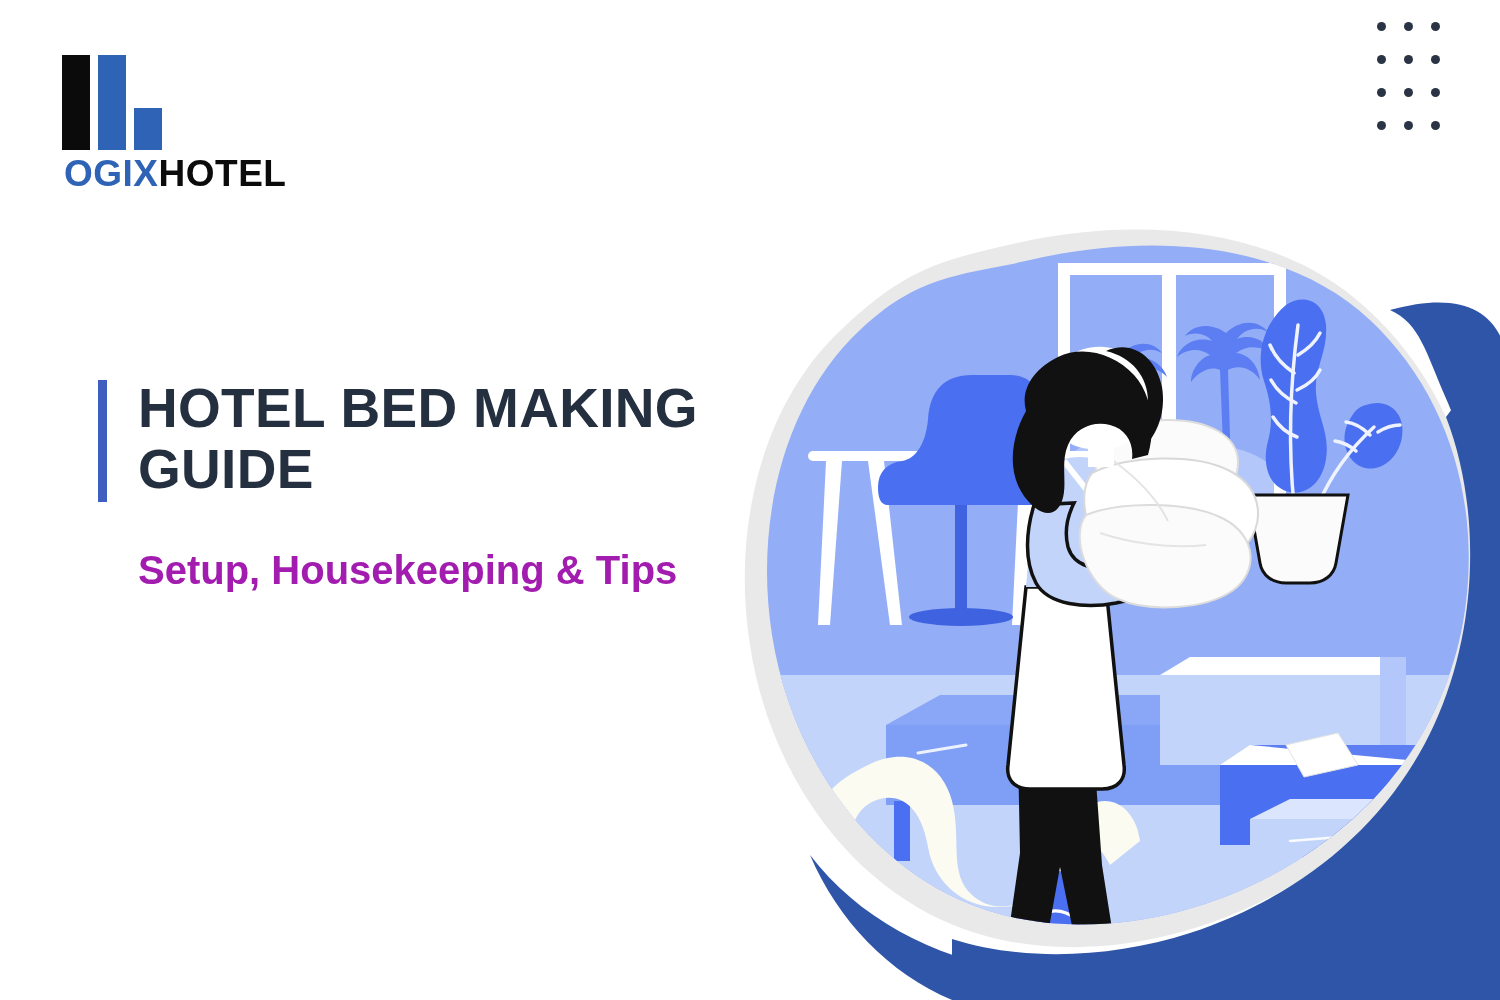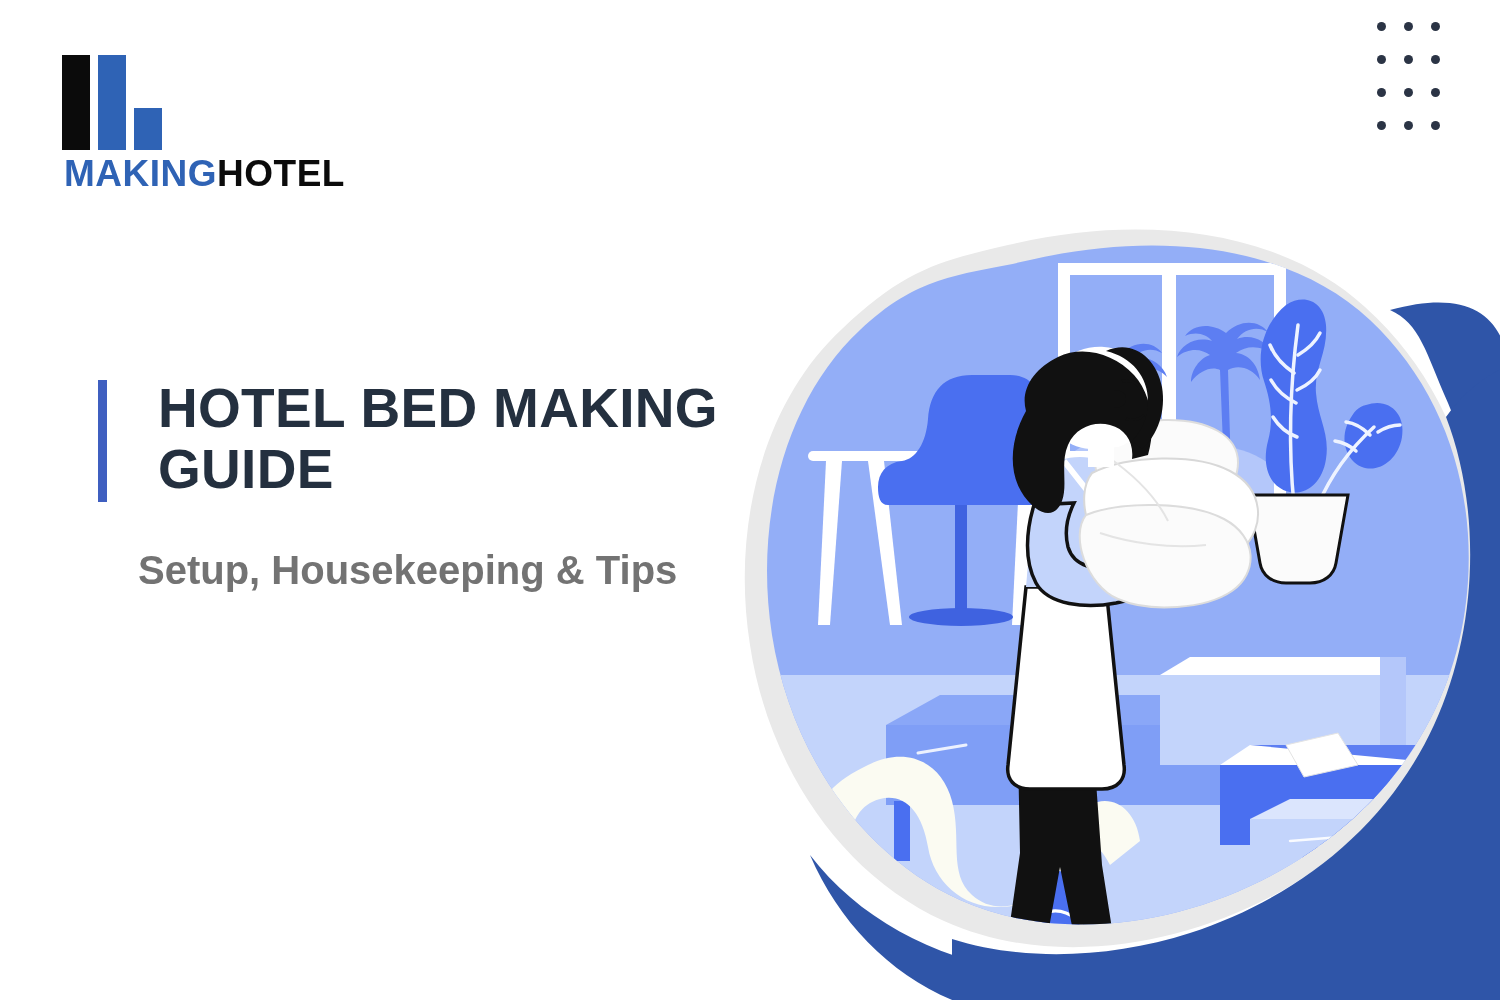--- a/index.html
+++ b/index.html
@@ -77,34 +77,34 @@
   }
   .accent-bar {
     position: absolute;
     left: 0;
     top: 2px;
     width: 9px;
     height: 122px;
     background: #3f5fc0;
   }
   .headline {
-    margin: 0 0 0 60px;
+    margin: 0 0 0 40px;
     font-size: 55px;
     line-height: 1.11;
     font-weight: 700;
     letter-spacing: 0.3px;
     color: #24303f;
     text-transform: uppercase;
   }
   .subhead {
     margin: 44px 0 0 40px;
     font-size: 40px;
     line-height: 1.32;
     font-weight: 700;
-    color: #737373;
+    color: #a21caf;
     max-width: 560px;
   }
 
   
   .illustration {
     position: absolute;
     left: 690px;
     top: 205px;
     width: 820px;
     height: 800px;
@@ -119,21 +119,21 @@
 <body>
 
 <div class="page">
 
   <div class="logo">
     <div class="logo-marks">
       <div class="logo-bar logo-bar-1"></div>
       <div class="logo-bar logo-bar-2"></div>
       <div class="logo-bar logo-bar-3"></div>
     </div>
-    <div class="logo-word"><span class="w-blue">MAKING</span><span class="w-dark">HOTEL</span></div>
+    <div class="logo-word"><span class="w-blue">OGIX</span><span class="w-dark">HOTEL</span></div>
   </div>
 
   <div class="dot-grid">
     <div class="dot"></div>
     <div class="dot"></div>
     <div class="dot"></div>
     <div class="dot"></div>
     <div class="dot"></div>
     <div class="dot"></div>
     <div class="dot"></div>

